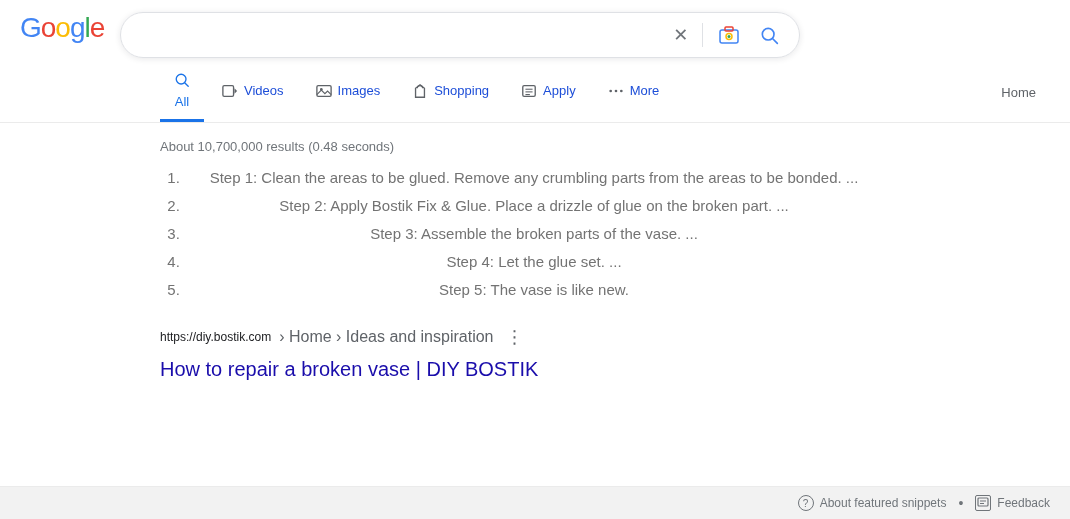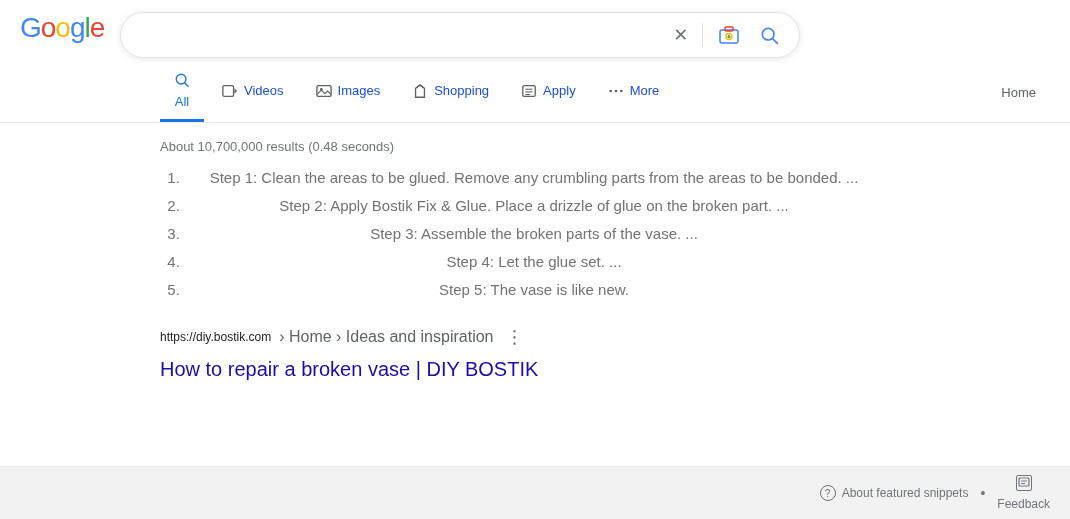--- a/index.html
+++ b/index.html
@@ -71,21 +71,21 @@
     .result-link { color: #1a0dab; font-size: 20px; font-weight: 400; text-decoration: none; display: inline-block; }
 
     
     .bottom-bar {
       position: fixed; bottom: 0; right: 0; left: 0;
       display: flex; align-items: center; justify-content: flex-end;
       padding: 8px 20px; border-top: 1px solid #ebebeb;
       background: #f2f2f2; gap: 12px;
     }
     .bottom-info { display: flex; align-items: center; gap: 6px; color: #70757a; font-size: 12px; }
-    .feedback-btn { display: flex; align-items: center; gap: 6px; color: #70757a; font-size: 12px; cursor: pointer; background: none; border: none; flex-direction: column; }
+    .feedback-btn { display: flex; align-items: center; gap: 6px; color: #70757a; font-size: 12px; cursor: pointer; background: none; border: none; }
     .bullet { color: #70757a; }
 
     .question-circle { width: 16px; height: 16px; border: 1.5px solid #70757a; border-radius: 50%; display: inline-flex; align-items: center; justify-content: center; font-size: 10px; color: #70757a; }
     .feedback-icon { width: 16px; height: 16px; border: 1.5px solid #70757a; border-radius: 2px; display: inline-flex; align-items: center; justify-content: center; }
   </style>
 </head>
 <body>
 
 <div class="header">
   <div class="logo">

